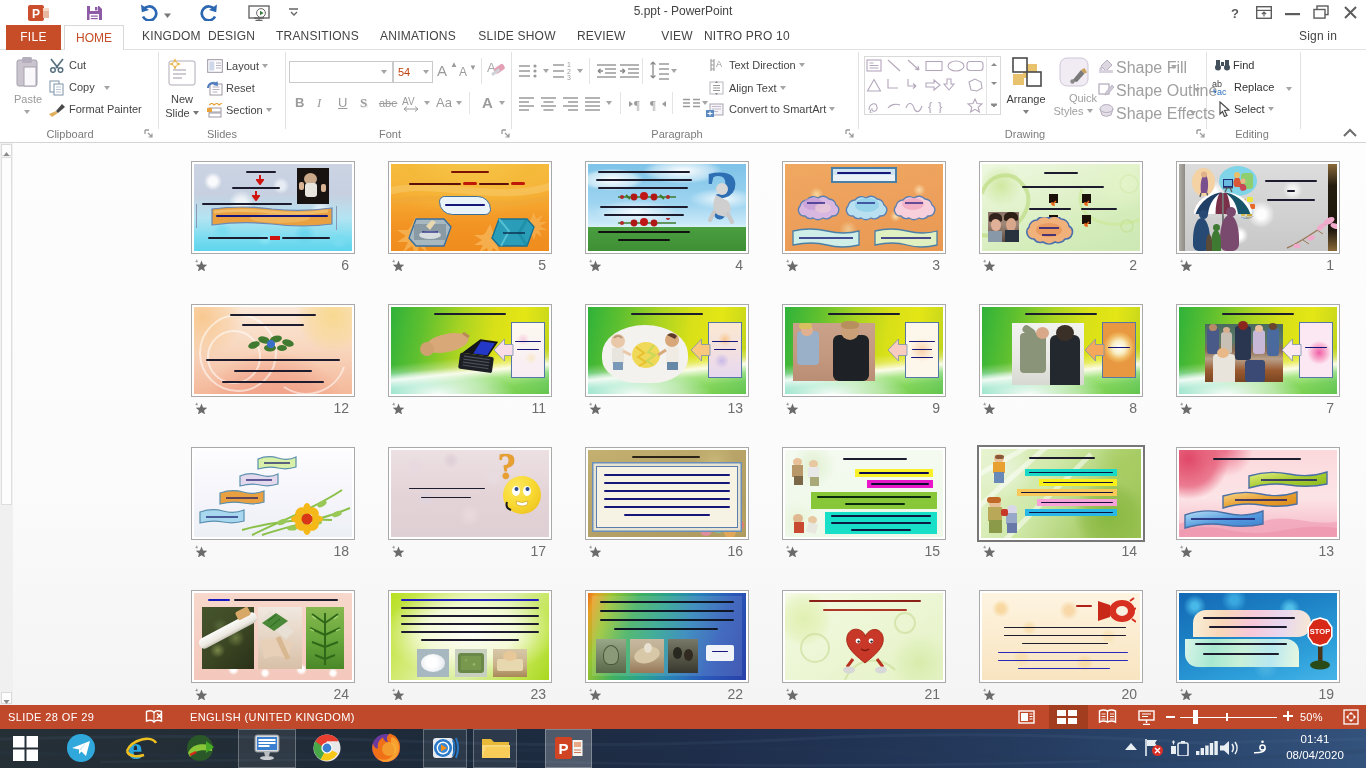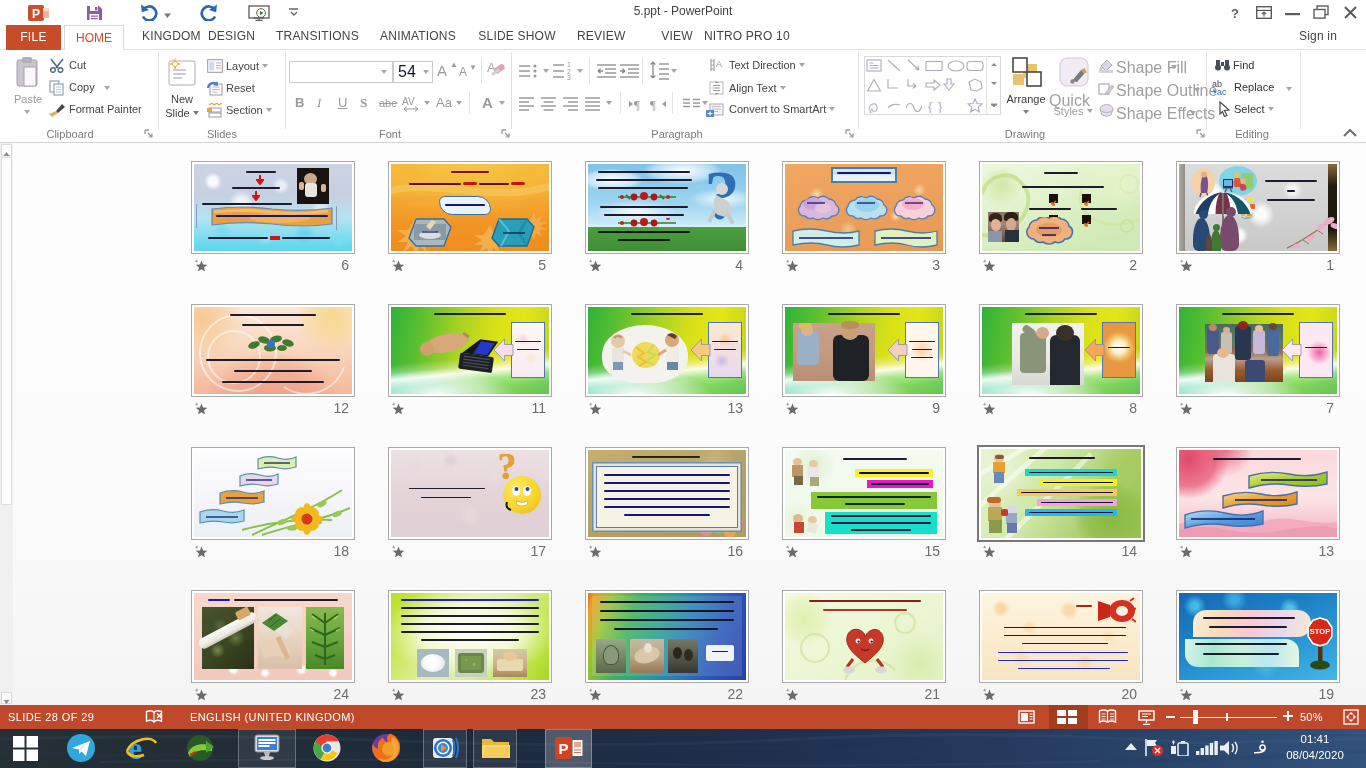--- a/index.html
+++ b/index.html
@@ -171,21 +171,21 @@
     <path d="M2 2 l3-2 2 2 3-2 2 2 3-2" stroke="#e8a33d" stroke-width="1.2" fill="none"></path>
     <rect x="2" y="5" width="12" height="4" fill="#fff" stroke="#9b95a2"></rect>
     <rect x="2" y="10" width="12" height="4" fill="#fff" stroke="#9b95a2"></rect>
     <rect x="0" y="5" width="5" height="4" fill="#e8a33d"></rect>
   </svg>
 <div class="a btxt" style="left:226px;top:104px">Section <span class="ddag" style="display:inline-block;vertical-align:2px"></span></div>
 <div class="a glabel" style="left:182px;width:80px">Slides</div>
 
 <div class="a combo" style="left:289px;top:61px;width:104px"></div>
 <div class="a ddag" style="left:381px;top:70px"></div>
-<div class="a combo" style="left:393px;top:61px;width:40px;font-size:16px;color:#0f172a;line-height:20px;padding-left:4px">54</div>
+<div class="a combo" style="left:393px;top:61px;width:40px;font-size:11px;color:#c2410c;line-height:20px;padding-left:4px">54</div>
 <div class="a ddag" style="left:423px;top:70px"></div>
 <div class="a fbtn" style="left:437px;top:62px;font-size:15px">A<span style="position:absolute;left:13px;top:-2px;font-size:8px">▲</span></div>
 <div class="a fbtn" style="left:459px;top:65px;font-size:12px">A<span style="position:absolute;left:10px;top:-2px;font-size:8px">▼</span></div>
 <div class="a" style="left:481px;top:58px;width:1px;height:26px;background:#e4e4e4"></div>
 <svg class="a" style="left:487px;top:59px" width="20" height="18">
     <text x="0" y="13" font-size="13" fill="#a9a9a9">A</text>
     <rect x="7" y="7" width="11" height="6" rx="2" transform="rotate(-35 12 10)" fill="#e3a0b4"></rect>
     <rect x="4" y="12" width="9" height="3" transform="rotate(-35 8 13)" fill="#cfd3d8"></rect>
   </svg>
 <div class="a fbtn" style="left:295px;top:95px;font-weight:bold">B</div>
@@ -350,21 +350,21 @@
     <rect x="15" y="15" width="14" height="14" fill="#fff" stroke="#4a4a4a" stroke-width="1.6"></rect>
   </svg>
 <div class="a" style="left:1002px;top:93px;width:48px;text-align:center;font-size:11px;color:#3d3d3d">Arrange</div>
 <div class="a dda" style="left:1023px;top:110px"></div>
 <svg class="a" style="left:1058px;top:56px" width="34" height="34">
     <rect x="2" y="2" width="28" height="28" rx="7" fill="#f1ecf4" stroke="#cec5d6"></rect>
     <path d="M14 25 L23 14 l3.5 3.5 L19 26 Z" fill="#7a7a7a"></path>
     <path d="M23 14 l3.5-2 2.5 4.5 -2.5 1z" fill="#c9a05a"></path>
     <circle cx="14.5" cy="25.5" r="2.2" fill="#8a8a8a"></circle>
   </svg>
-<div class="a" style="left:1049px;top:92px;width:48px;text-align:left;font-size:16px;color:#9f9f9f">Quick</div>
+<div class="a" style="left:1049px;top:92px;width:48px;text-align:right;font-size:11px;color:#9f9f9f">Quick</div>
 <div class="a" style="left:1049px;top:105px;width:48px;text-align:center;font-size:11px;color:#9f9f9f">Styles <span class="ddag" style="display:inline-block;vertical-align:2px"></span></div>
 <svg class="a" style="left:1098px;top:58px" width="17" height="15">
     <path d="M3 8 L9 2 l5 5 -6 6 z" fill="#ddd7e2" stroke="#b6aebe"></path>
     <path d="M3 8 l-2 3 1.5 2 2.5-2" fill="#cfc8d6"></path>
     <rect x="1" y="12" width="14" height="3" fill="#d8d2de"></rect>
   </svg>
 <div class="a gtxt" style="left:1116px;top:59px">Shape Fill</div>
 <div class="a ddag" style="left:1171px;top:65px"></div>
 <svg class="a" style="left:1098px;top:81px" width="17" height="15">
     <rect x="1" y="3" width="10" height="10" fill="none" stroke="#b6aebe" stroke-width="1.3"></rect>

